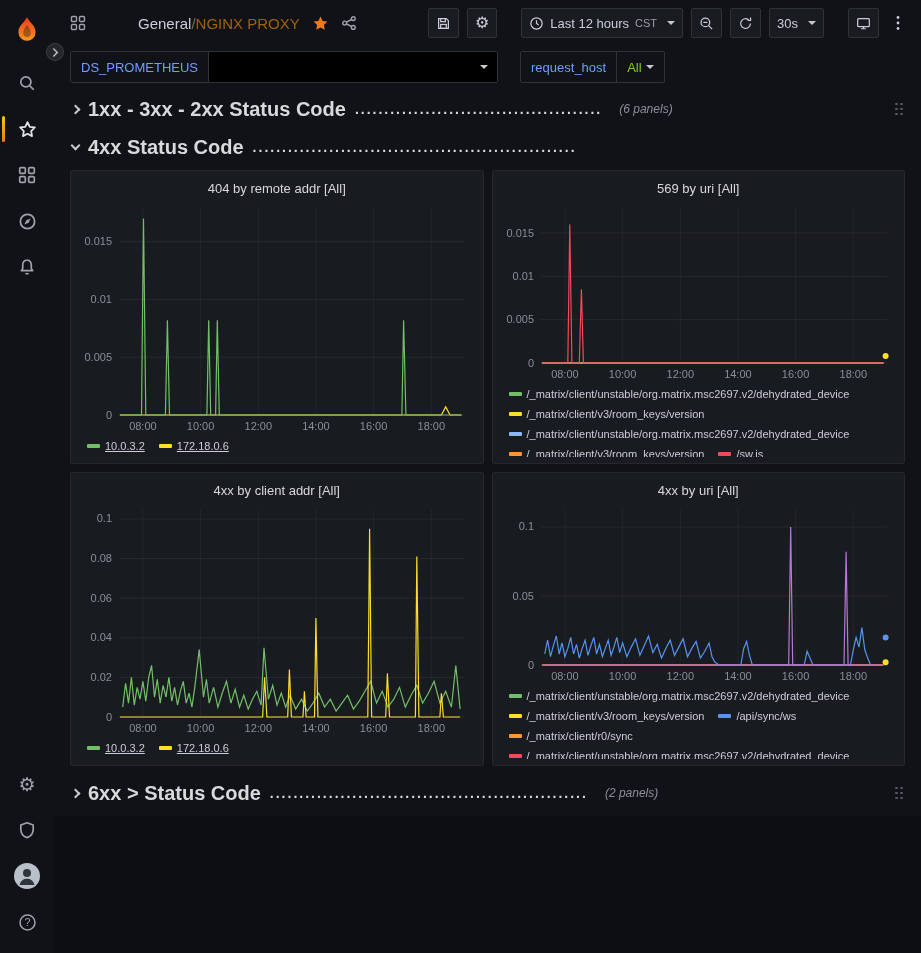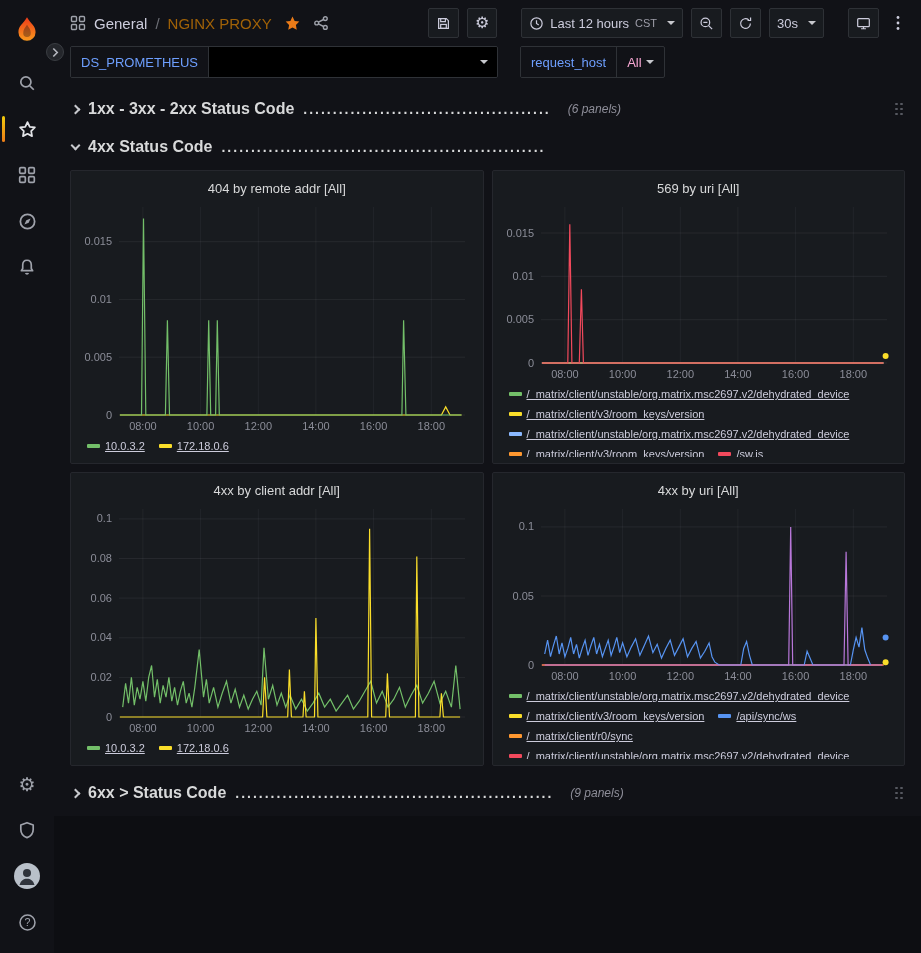--- a/index.html
+++ b/index.html
@@ -25,65 +25,65 @@
   
   .expand-btn { position:absolute; left:46px; top:43px; width:18px; height:18px; border-radius:50%;
     background:#24262b; border:1px solid #3a3d42; color:#b7b9c0; display:flex; align-items:center; justify-content:center;
     padding:0; cursor:pointer; z-index:5; }
 
   
   .main { flex:1; min-width:0; display:flex; flex-direction:column; }
 
   .topbar { height:46px; flex:none; display:flex; align-items:center; gap:8px; padding:0 12px 0 16px; }
   .crumb-icon { color:#9fa2ab; display:flex; cursor:pointer; }
-  .crumbs { display:flex; align-items:center; gap:8px; font-size:15px; }
+  .crumbs { display:flex; align-items:center; gap:0; font-size:15px;margin-left:44px; }
   .crumb-section { color:#ccccdc; cursor:pointer; }
   .crumb-sep { color:#6e7077; }
   .crumb-title { color:#a16207; cursor:pointer; }
   .star-fav, .share-ic { display:flex; align-items:center; margin-left:4px; cursor:pointer; color:#9fa2ab; }
   .topbar-right { margin-left:auto; display:flex; align-items:center; gap:8px; }
   .tb-btn { height:30px; min-width:30px; padding:0 7px; display:flex; align-items:center; justify-content:center; gap:6px;
     background:#181b1f; border:1px solid #2e3136; border-radius:2px; color:#ccccdc; font-size:13px;
     font-family:"Liberation Sans",sans-serif; cursor:pointer; }
   .tb-btn svg { display:block; }
   .tb-plain { background:transparent; border:none; min-width:22px; padding:0 4px; }
   .gap-l { margin-left:16px; }
   .tz { font-size:11px; color:#9d9da8; }
   .caret { width:0; height:0; border-left:4px solid transparent; border-right:4px solid transparent; border-top:4px solid #c7c8cd; margin-left:4px; }
 
   
-  .subbar { height:42px; flex:none; display:flex; align-items:flex-start; gap:22px; padding:0 16px; }
+  .subbar { height:42px; flex:none; display:flex; align-items:center; gap:22px; padding:0 16px; }
   .var-group { display:flex; align-items:stretch; height:32px; border:1px solid #2f3237; border-radius:2px; overflow:hidden; }
   .var-label { display:flex; align-items:center; padding:0 10px; color:#6e9fff; background:#111217; cursor:pointer; }
   .var-sep { width:1px; background:#2f3237; }
   .var-black { width:288px; background:#000; display:flex; align-items:center; justify-content:flex-end; padding:0 9px; cursor:pointer; }
-  .var-value { display:flex; align-items:center; padding:0 10px; color:#f9a8d4; cursor:pointer; }
+  .var-value { display:flex; align-items:center; padding:0 10px; color:#84cc16; cursor:pointer; }
 
   
   .dash { padding:6px 16px 0; display:flex; flex-direction:column; }
   .row-header { height:30px; flex:none; display:flex; align-items:center; gap:9px; padding:0 2px; margin-bottom:8px; cursor:pointer; }
   .chev { width:7px; height:7px; border-right:2px solid #c7c8cd; border-bottom:2px solid #c7c8cd; flex:none; }
   .chev.right { transform:rotate(-45deg); }
   .chev.down  { transform:rotate(45deg); margin-top:-4px; }
-  .row-title { font-weight:700; font-size:16px; color:#d8d9da; white-space:nowrap; }
+  .row-title { font-weight:700; font-size:20px; color:#d8d9da; white-space:nowrap; }
   .row-dots { font-weight:700; font-size:14px; color:#d8d9da; letter-spacing:2px; white-space:nowrap; overflow:hidden; }
   .row-count { font-style:italic; font-size:12px; color:#8e8e99; margin-left:8px; white-space:nowrap; }
   .drag-dots { margin-left:auto; width:9px; height:13px; position:relative; flex:none; cursor:grab; }
   .drag-dots::before, .drag-dots::after { content:""; position:absolute; top:0; width:2.5px; height:2.5px; border-radius:50%;
     background:#565860; box-shadow:0 5px 0 #565860, 0 10px 0 #565860; }
   .drag-dots::before { left:1px; } .drag-dots::after { left:6px; }
 
   .panels-grid { display:grid; grid-template-columns:1fr 1fr; gap:8px; margin:0 0 12px;border-radius:32px; }
   .panel { height:294px; background:#181b1f; border:1px solid #25272d; border-radius:2px; display:flex; flex-direction:column; padding:4px 8px 6px; min-width:0; }
   .panel-title { height:26px; flex:none; display:flex; align-items:center; justify-content:center; font-size:13px; font-weight:500; color:#d8d9da; cursor:pointer; }
   .chart { flex:1 1 auto; min-height:0; cursor:crosshair; }
   .chart svg text { font-family:"Liberation Sans",sans-serif; font-size:11px; fill:#8b8d98; }
   .legend { display:flex; flex-wrap:wrap; align-content:flex-start; column-gap:14px; row-gap:2px; padding:2px 4px 0 8px; font-size:11px; overflow:hidden; }
   .legend.single { height:22px; flex:none;text-decoration:underline; }
-  .legend.multi { height:74px; flex:none;text-decoration:underline; }
+  .legend.multi { height:74px; flex:none; }
   .legend-item { display:flex; align-items:center; gap:5px; white-space:nowrap; height:18px; cursor:pointer; color:#ccccdc; }
   .swatch { width:13px; height:4px; border-radius:1px; flex:none; }
 
   .filler { flex:1; background:#0d0e12; }
 </style>
 </head>
 <body>
 
 <div class="app">
 
@@ -463,21 +463,21 @@
               </span>
             </div>
         </section>
       </div>
 
 
       <div class="row-header">
         <span class="chev right"></span>
         <span class="row-title">6xx &gt; Status Code</span>
         <span class="row-dots">......................................................</span>
-        <span class="row-count">(9 panels)</span>
+        <span class="row-count">(2 panels)</span>
         <span class="drag-dots"></span>
       </div>
 
     </div>
 
     <div class="filler"></div>
   </main>
 </div>
 
 </body></html>

